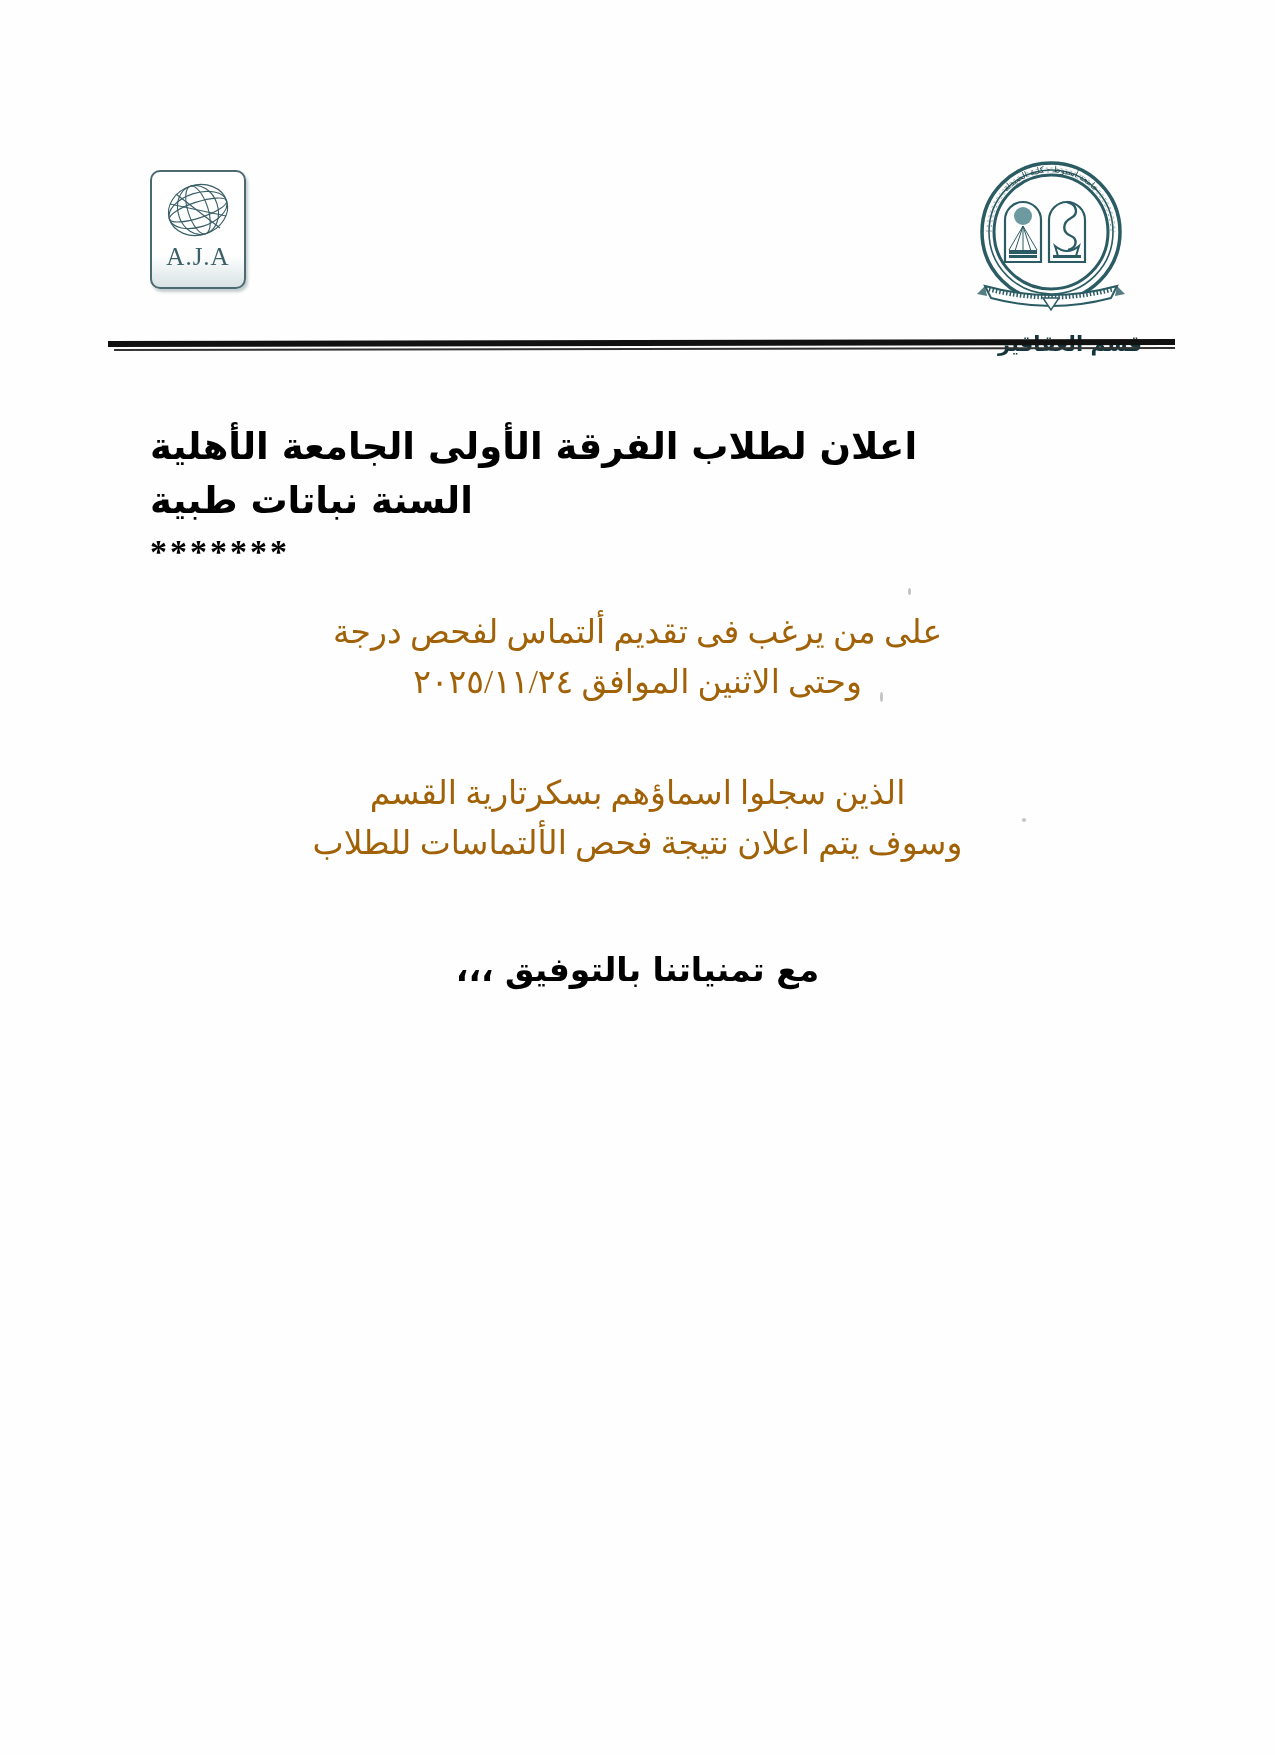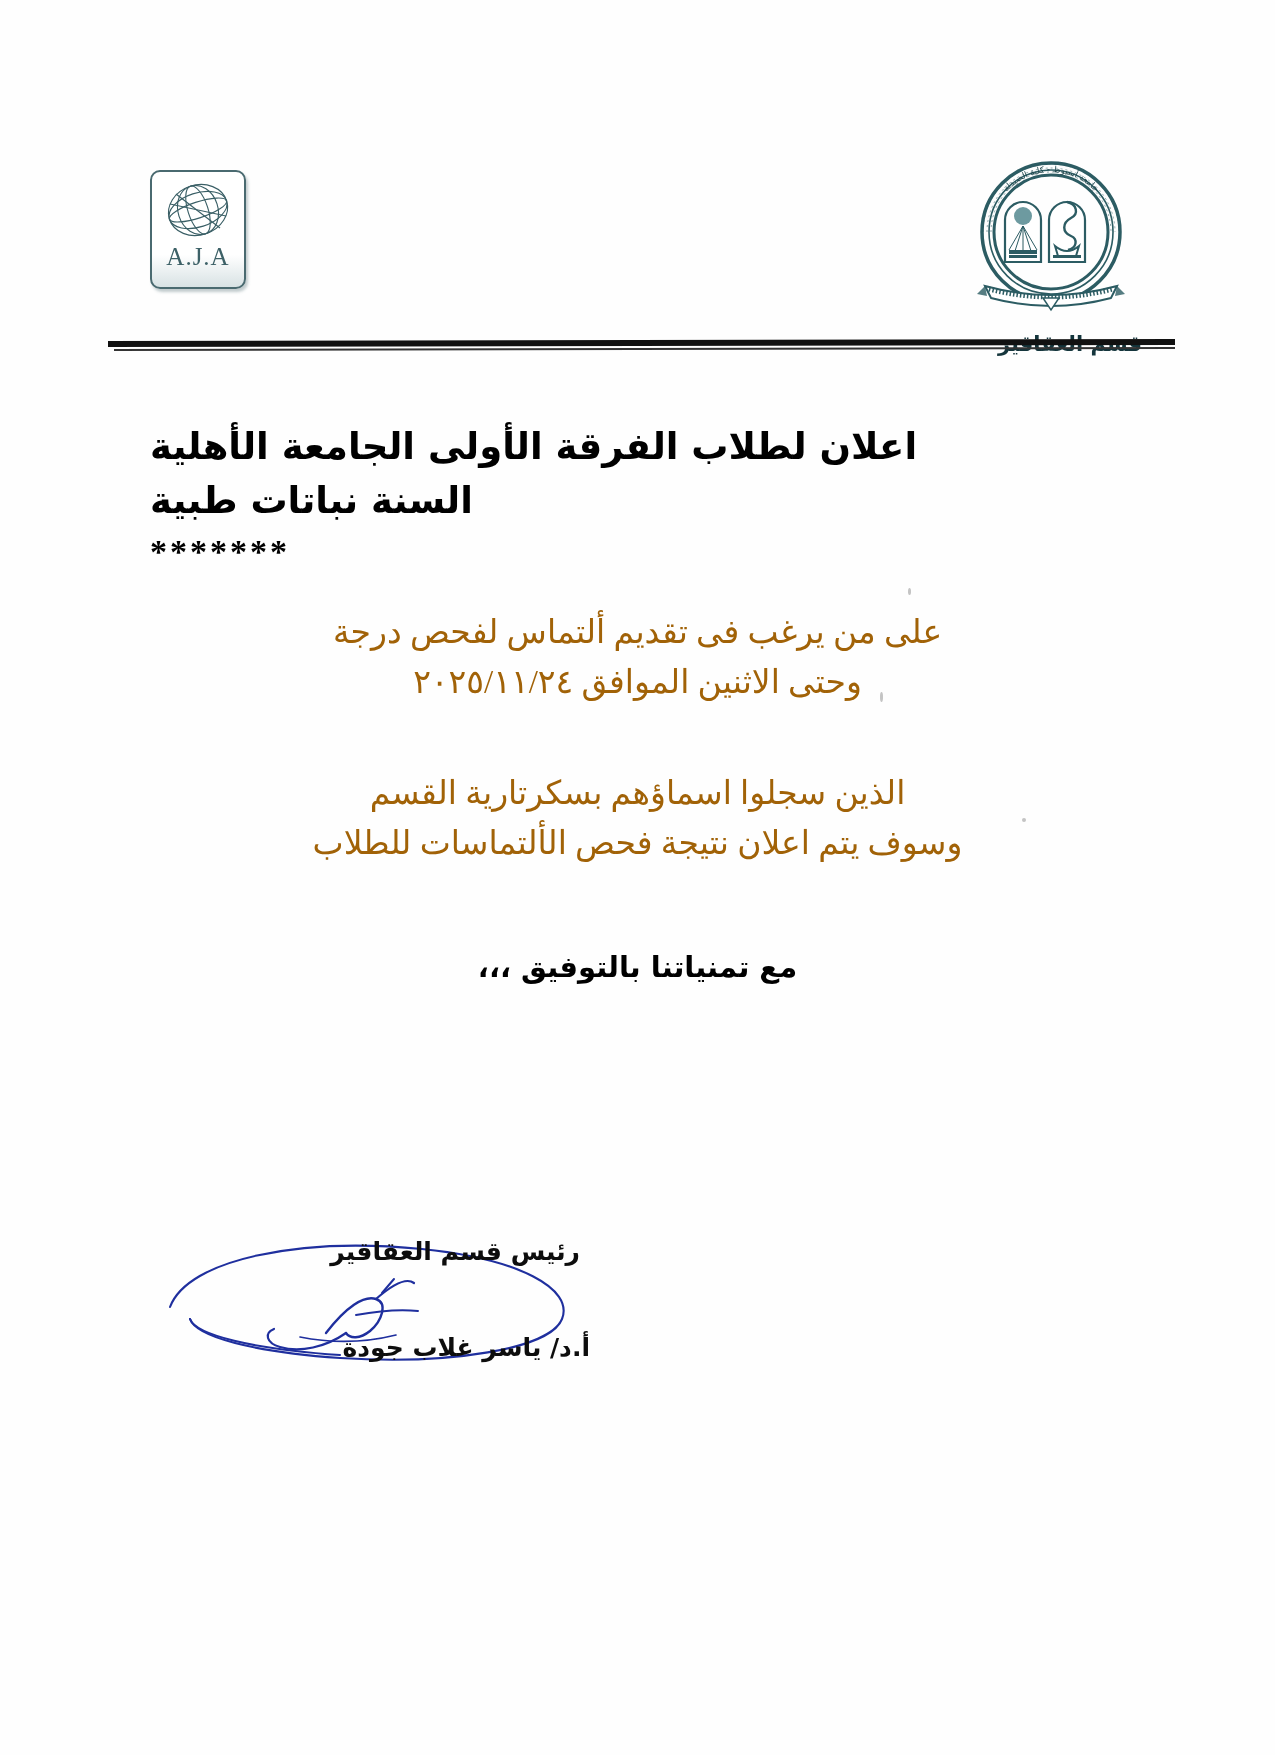--- a/index.html
+++ b/index.html
@@ -123,21 +123,21 @@
   .para.p1{ margin-top:36px; padding:0 22px; }
   .para.p2{ margin-top:60px; padding:0 26px; }
   .para .line{ display:block; }
   .para .line.ctr{ text-align:left; }
 
   .closing{
     margin-top:82px;
     text-align:center;
     font-family:"DejaVu Sans","Liberation Sans",sans-serif;
     font-weight:bold;
-    font-size:29px;
+    font-size:33px;
     color:#000;
     letter-spacing:.4px;
   }
 
   
   .sign-zone{
     position:absolute;
     left:150px;top:1215px;
     width:470px;height:190px;
   }
@@ -272,38 +272,18 @@
     </div>
 
     <div class="para p2">
       <span class="line ctr">الذين سجلوا اسماؤهم بسكرتارية القسم</span>
       <span class="line">وسوف يتم اعلان نتيجة فحص الألتماسات  للطلاب</span>
     </div>
 
     <div class="closing">مع تمنياتنا بالتوفيق ،،،</div>
   </div>
 
-  <div class="sign-zone">
-    <div class="sign-title">رئيس قسم العقاقير</div>
-    <div class="sign-name">أ.د/ ياسر غلاب جودة</div>
-    <svg class="ink" viewBox="0 0 470 190">
-      <g fill="none" stroke="#1f2f9e" stroke-width="2.1" stroke-linecap="round">
-
-        <path d="M20 92 C38 44 150 22 272 34 C370 44 424 74 412 104 C400 134 300 150 190 143 C104 137 46 122 40 104"></path>
-        <path d="M40 104 C46 120 102 134 190 140"></path>
-
-        <path d="M176 118 C196 92 214 80 226 84 C238 88 232 106 220 116 C210 124 200 124 196 118" stroke-width="2.4"></path>
-        <path d="M226 84 C242 70 256 62 264 68" stroke-width="2.2"></path>
-        <path d="M206 100 C228 96 250 94 268 96" stroke-width="1.9"></path>
-        <path d="M232 78 L244 64" stroke-width="2"></path>
-
-        <path d="M196 118 C176 132 150 138 130 132 C116 128 114 118 124 114" stroke-width="2.2"></path>
-
-        <path d="M150 122 C180 128 214 128 246 120" stroke-width="1.7"></path>
-      </g>
-    </svg>
-  </div>
 
   <div class="speck" style="left:1022px;top:818px;width:4px;height:4px;"></div>
   <div class="speck" style="left:908px;top:588px;width:3px;height:7px;"></div>
   <div class="speck" style="left:880px;top:692px;width:3px;height:10px;"></div>
 
 </div>
 
 </body></html>

